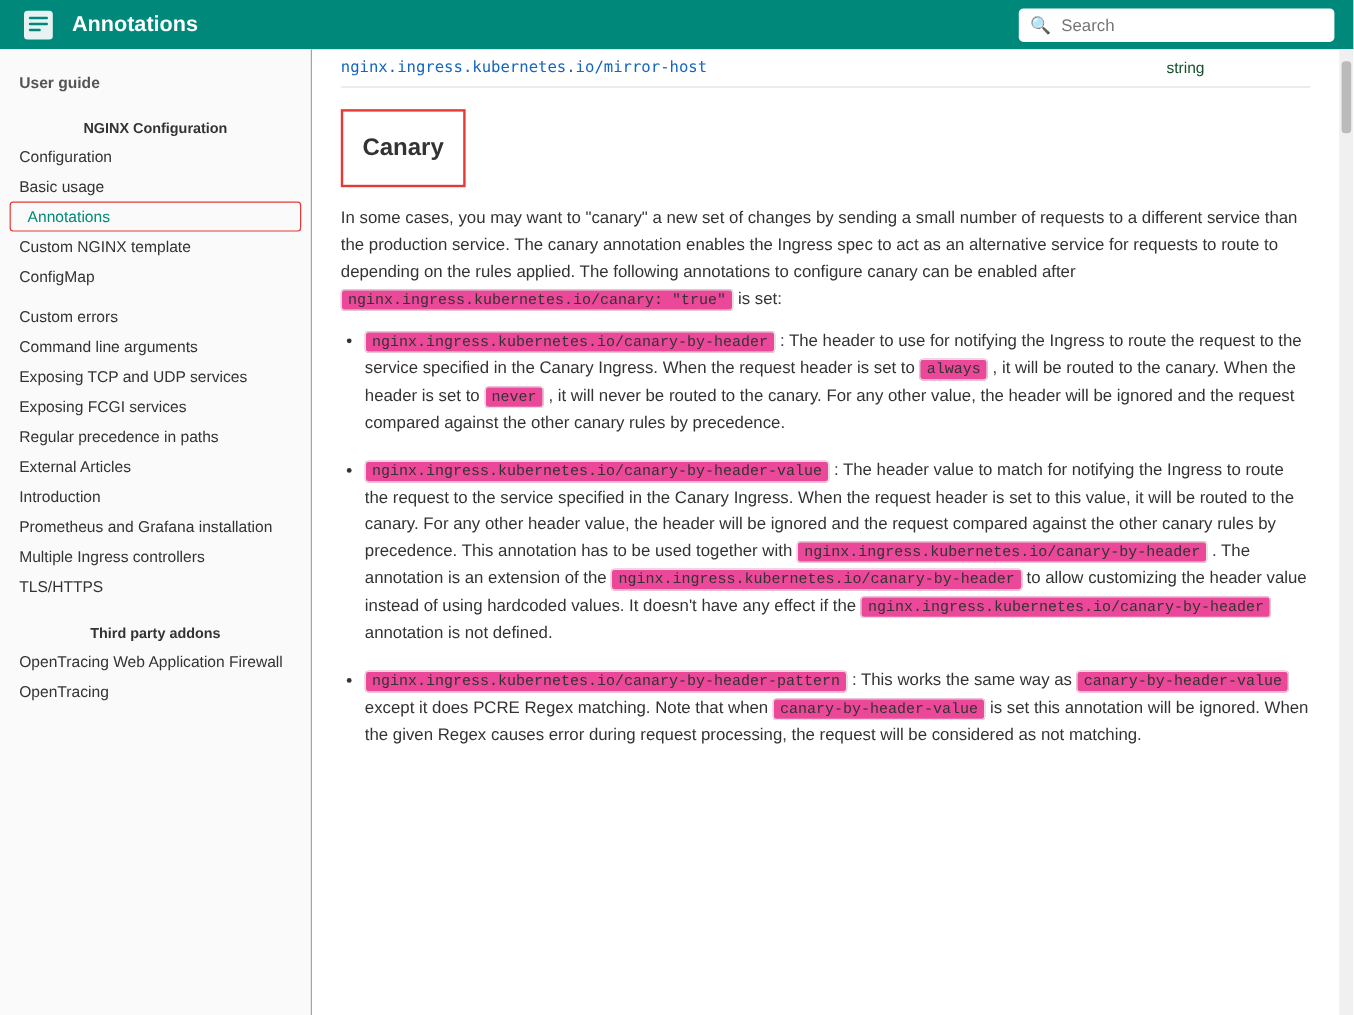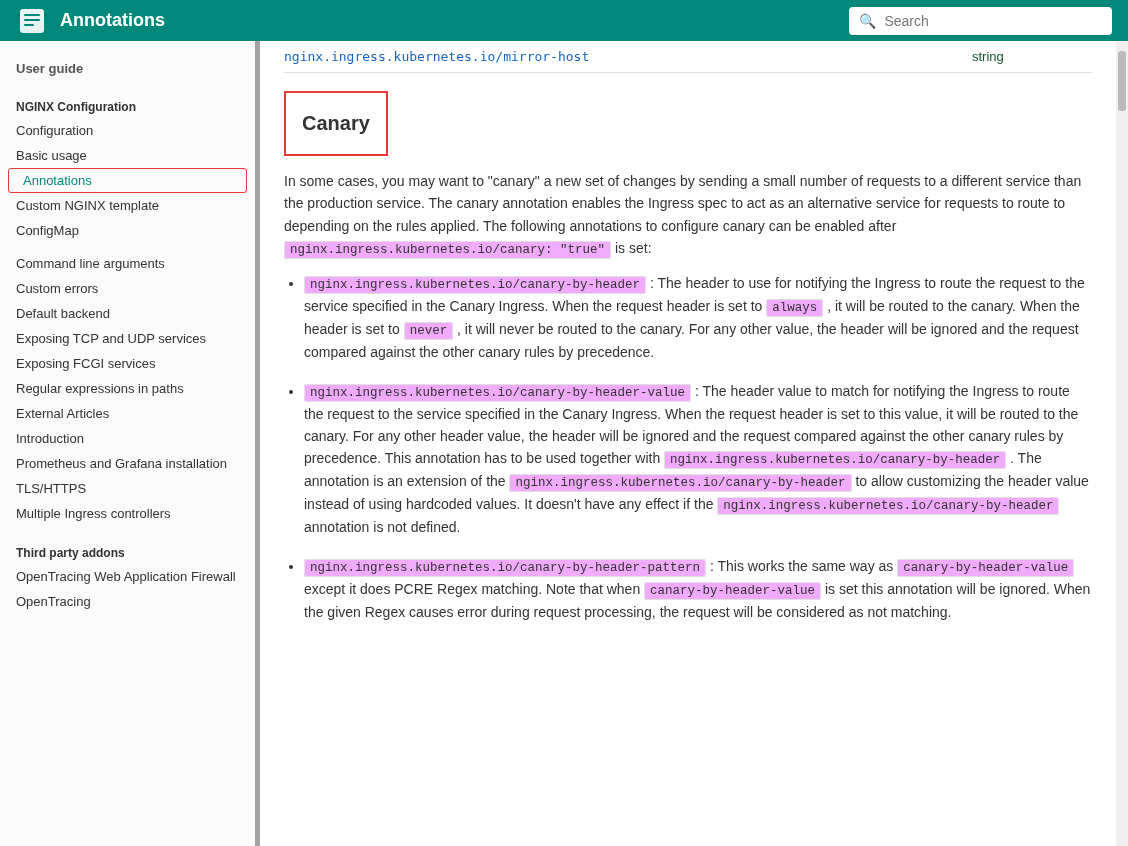--- a/index.html
+++ b/index.html
@@ -58,36 +58,37 @@
       display: flex;
       flex: 1;
       overflow: hidden;
     }
 
     
     #sidebar {
       width: 260px;
       flex-shrink: 0;
       overflow-y: auto;
-      border-right: 5px solid #a3a3a3;
+      border-right: 1px solid #a3a3a3;
       padding: 12px 0;
       background: #fafafa;
     }
     .sidebar-section-title {
       font-size: 13px;
       font-weight: 600;
       color: #555;
       padding: 8px 16px 4px 16px;
     }
     .sidebar-group-title {
       font-size: 12px;
       font-weight: 700;
       color: #333;
       padding: 12px 16px 4px 16px;
       text-transform: none;
+      text-align: center;
     }
     .sidebar-item {
       display: block;
       padding: 5px 16px;
       color: #333;
       text-decoration: none;
       font-size: 13px;
       cursor: pointer;
     }
     .sidebar-item.active {
@@ -145,21 +146,21 @@
     
     .body-text {
       font-size: 14px;
       line-height: 1.6;
       color: #333;
       margin-bottom: 12px;
     }
 
     
     code.inline {
-      background: #f0abfc;
+      background: #ec4899;
       border: 1px solid #e0e0e0;
       border-radius: 3px;
       padding: 1px 5px;
       font-family: 'Consolas', 'Courier New', monospace;
       font-size: 12.5px;
       color: #333;
     }
 
     
     .bullet-list {
@@ -225,31 +226,30 @@
   <div id="sidebar">
     <div class="sidebar-section-title">User guide</div>
     <div class="sidebar-divider"></div>
     <div class="sidebar-group-title">NGINX Configuration</div>
     <a class="sidebar-item">Configuration</a>
     <a class="sidebar-item">Basic usage</a>
     <a class="sidebar-item active">Annotations</a>
     <a class="sidebar-item">Custom NGINX template</a>
     <a class="sidebar-item">ConfigMap</a>
     <div class="sidebar-divider"></div>
+    <a class="sidebar-item">Custom errors</a>
     <a class="sidebar-item">Command line arguments</a>
-    <a class="sidebar-item">Custom errors</a>
-    <a class="sidebar-item">Default backend</a>
     <a class="sidebar-item">Exposing TCP and UDP services</a>
     <a class="sidebar-item">Exposing FCGI services</a>
-    <a class="sidebar-item">Regular expressions in paths</a>
+    <a class="sidebar-item">Regular precedence in paths</a>
     <a class="sidebar-item">External Articles</a>
     <a class="sidebar-item">Introduction</a>
     <a class="sidebar-item">Prometheus and Grafana installation</a>
+    <a class="sidebar-item">Multiple Ingress controllers</a>
     <a class="sidebar-item">TLS/HTTPS</a>
-    <a class="sidebar-item">Multiple Ingress controllers</a>
     <div class="sidebar-divider"></div>
     <div class="sidebar-group-title">Third party addons</div>
     <a class="sidebar-item">OpenTracing Web Application Firewall</a>
     <a class="sidebar-item">OpenTracing</a>
   </div>
 
   <div id="main-content">
 
     
     <div class="ref-row">

